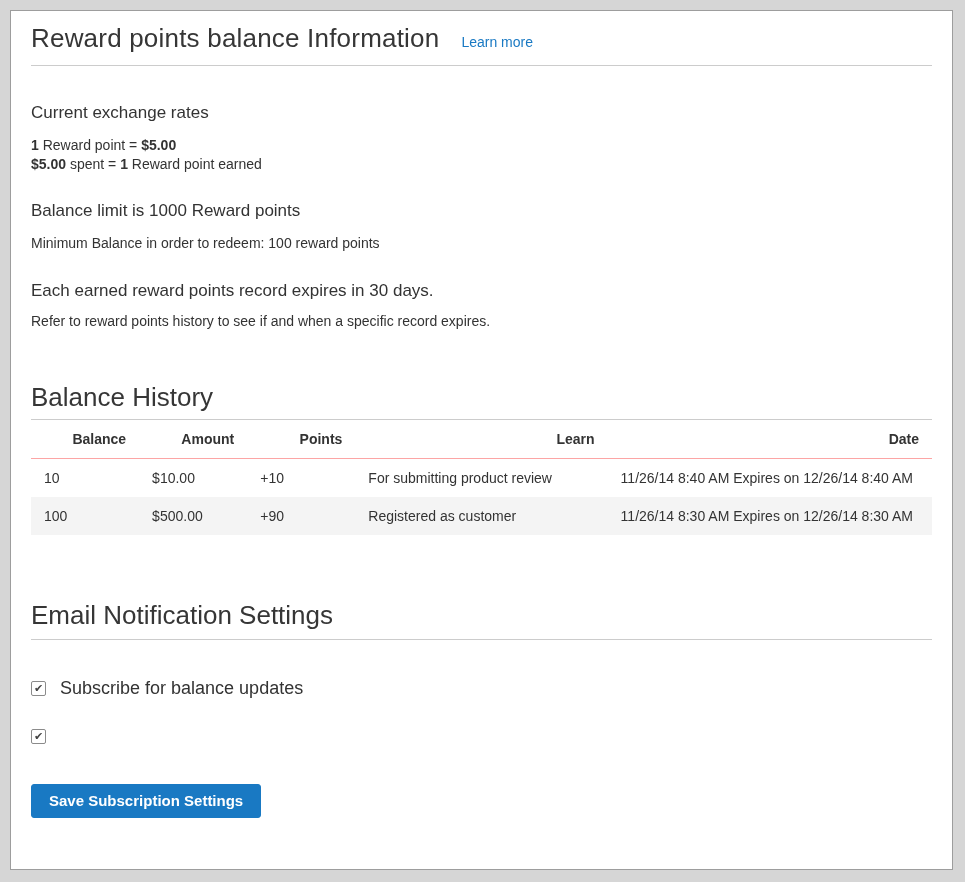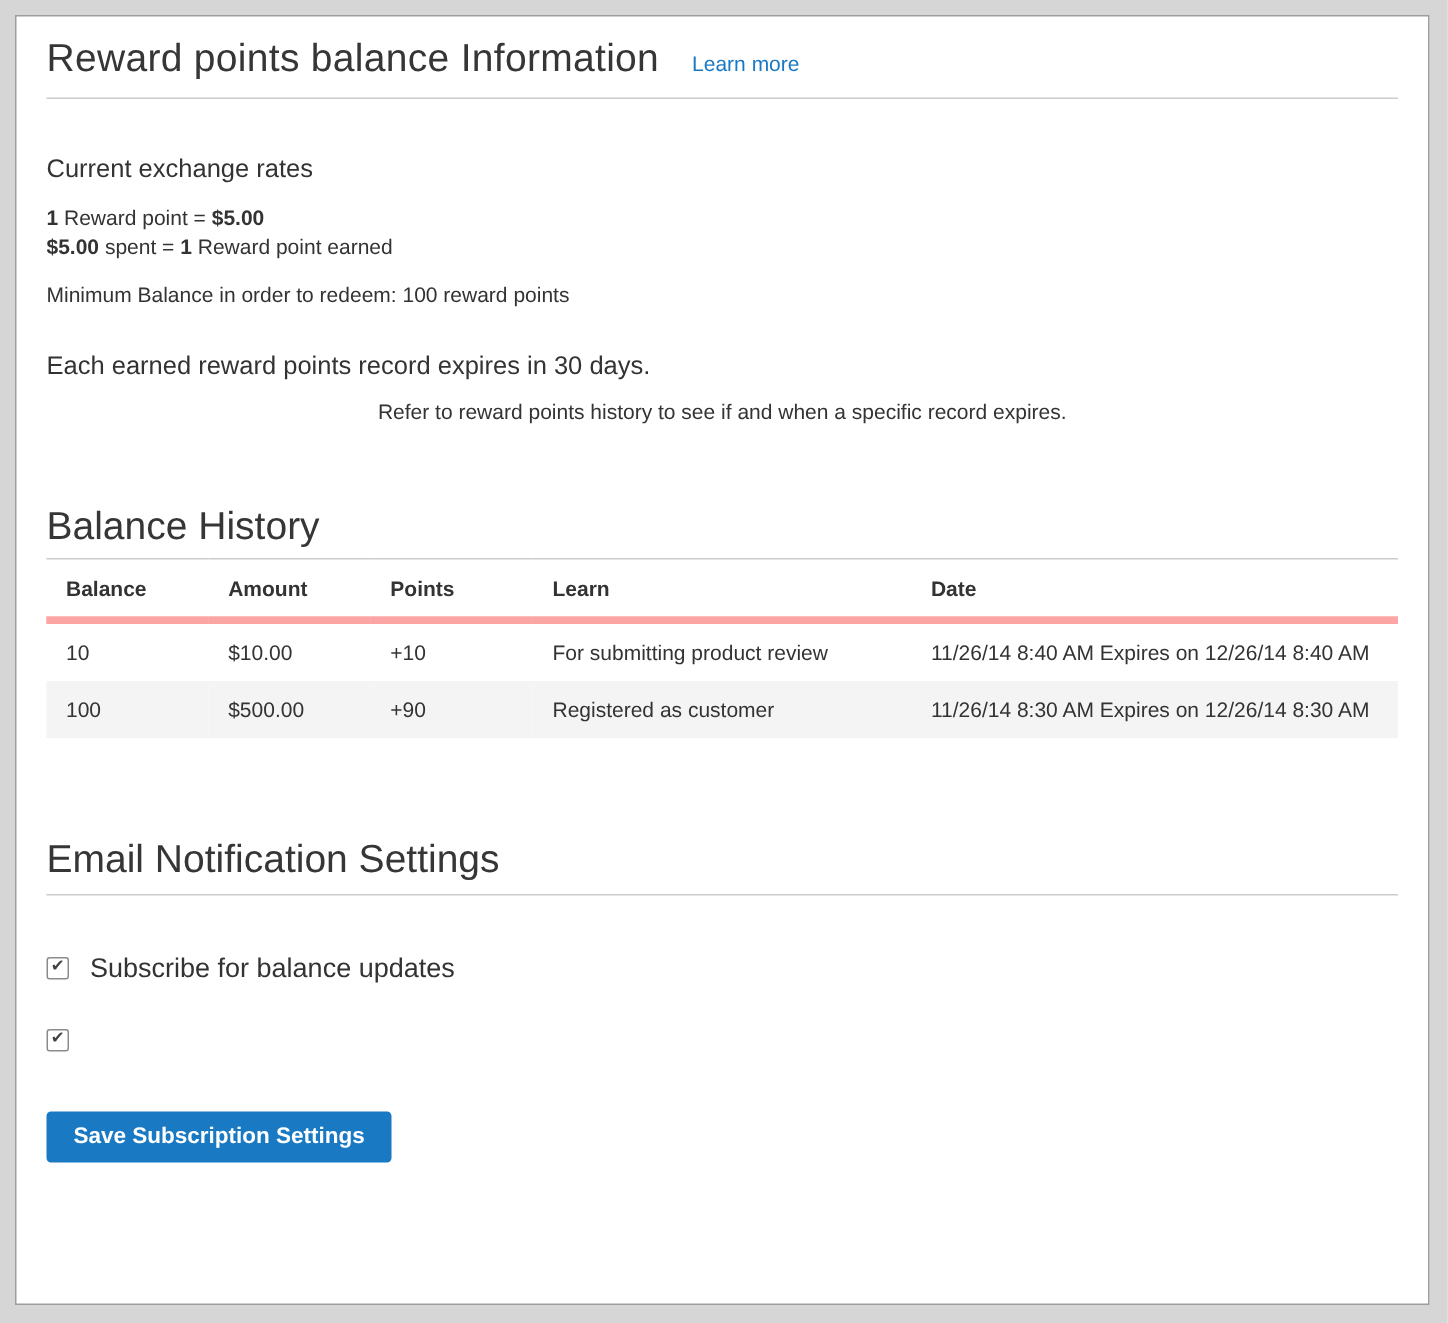--- a/index.html
+++ b/index.html
@@ -43,21 +43,21 @@
     margin-top: 28px;
     font-size: 16px;
   }
   .bold-line { font-weight: 400; font-size: 17px; }
   .exchange-heading { margin-top: 37px; }
   .rates { margin-top: 13px; line-height: 19px; }
   .rates p { margin: 0; }
   .balance-limit { margin-top: 27px; }
   .minimum-balance { margin-top: 14px; }
   .expiry-bold { margin-top: 30px; }
-  .expiry-note { margin-top: 12px; text-align: center; }
+  .expiry-note { margin-top: 12px; }
   
   .section-heading {
     font-size: 26px;
     font-weight: 300;
     color: #363636;
     line-height: 1.15;
     margin: 0;
   }
   .history-heading-wrap { margin-top: 54px; }
   .notif-heading-wrap {
@@ -66,25 +66,25 @@
     padding-bottom: 8px;
   }
   
   table.history {
     width: 100%;
     border-collapse: collapse;
     margin-top: 7px;
     font-size: 14px;
   }
   table.history thead th {
-    text-align: left;
+    text-align: right;
     font-weight: 700;
     padding: 11px 13px;
     border-top: 1px solid #cccccc;
-    border-bottom: 5px solid #fca5a5;
+    border-bottom: 1px solid #fca5a5;
     white-space: nowrap;
   }
   table.history tbody td {
     padding: 11px 13px;
     vertical-align: top;
   }
   table.history tbody tr:nth-child(even) { background: #f4f4f4; }
   .col-balance { width: 12%; }
   .col-amount  { width: 12%; }
   .col-points  { width: 12%; }
@@ -141,20 +141,21 @@
     <h1 class="page-title">Reward points balance Information</h1><a class="learn-more">Learn more</a>
   </div>
 
 
   <div class="bold-line exchange-heading">Current exchange rates</div>
   <div class="rates">
     <p><strong>1</strong><span> Reward point = </span><strong>$5.00</strong></p>
     <p><strong>$5.00</strong><span> spent = </span><strong>1</strong><span> Reward point earned</span></p>
   </div>
 
+  <div class="bold-line balance-limit">Balance limit is 1000 Reward points</div>
   <div class="minimum-balance">Minimum Balance in order to redeem: 100 reward points</div>
   <div class="bold-line expiry-bold">Each earned reward points record expires in 30 days.</div>
   <div class="expiry-note">Refer to reward points history to see if and when a specific record expires.</div>
 
   <div class="history-heading-wrap">
     <h2 class="section-heading">Balance History</h2>
   </div>
 
   <table class="history">
     <thead>

